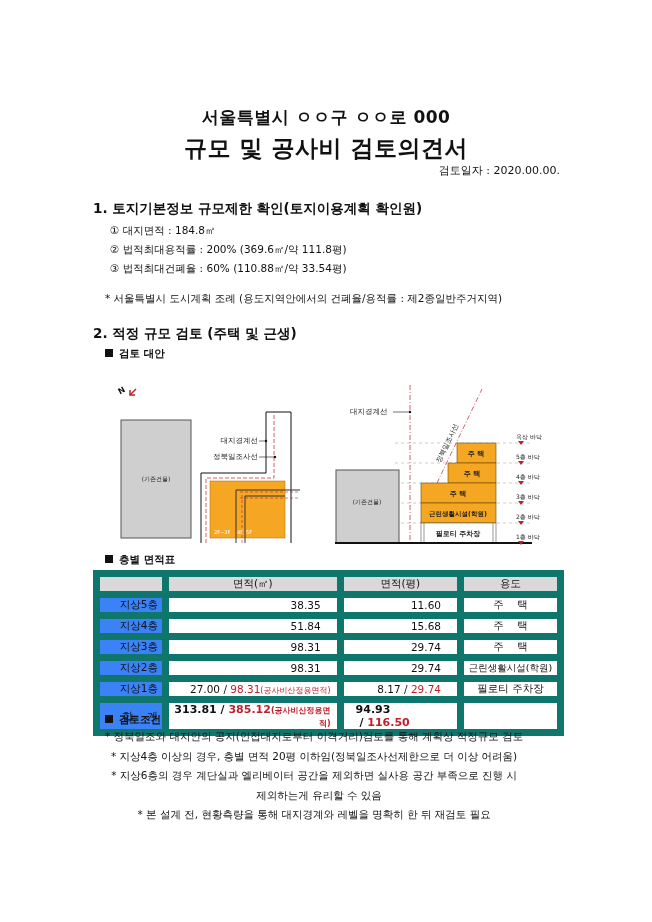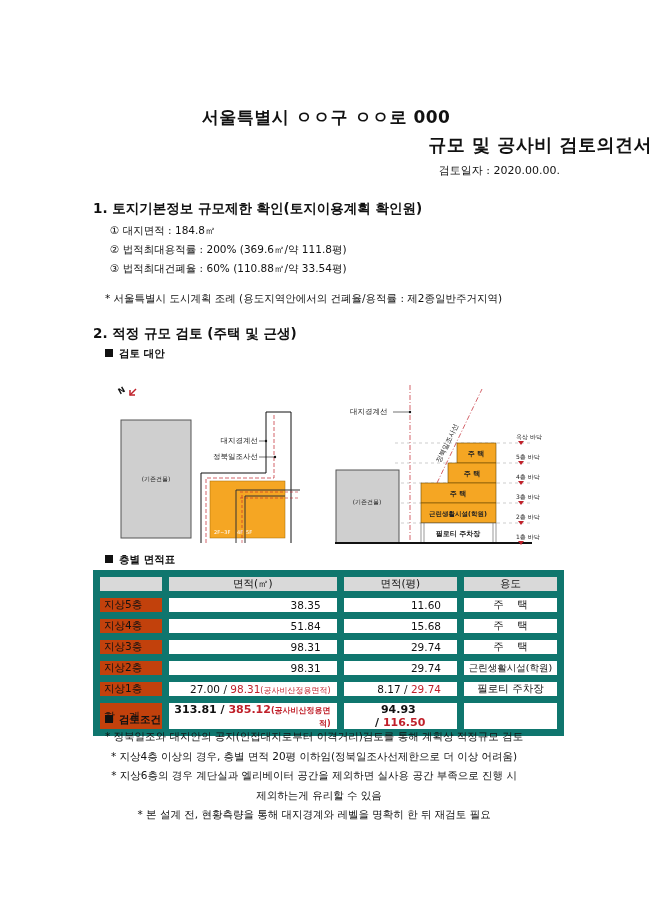--- a/index.html
+++ b/index.html
@@ -1,29 +1,29 @@
 <!DOCTYPE html>
 <html><head>
 <meta charset="utf-8">
 <style>
   * { box-sizing: border-box; margin: 0; padding: 0; }
   body { width: 652px; height: 922px; background: #fff; font-family: "DejaVu Sans", sans-serif; color: #111; position: relative; overflow: hidden; }
   .abs { position: absolute; }
   .title1 { left: 0; width: 652px; top: 106px; text-align: center; font-size: 17px; font-weight: bold; letter-spacing: 0.5px; }
-  .title2 { left: 0; width: 652px; top: 133px; text-align: right; font-size: 18px; font-weight: bold; letter-spacing: 0.5px; }
+  .title2 { left: 0; width: 652px; top: 133px; text-align: center; font-size: 23px; font-weight: bold; letter-spacing: 0.5px; }
   .date { right: 92px; top: 163px; font-size: 11px; }
   .h1 { left: 93px; font-size: 13.5px; font-weight: bold; }
   .item { left: 110px; font-size: 10.5px; text-align: right; }
   .note { left: 105px; font-size: 10.5px; }
   .sub { left: 105px; font-size: 10.5px; font-weight: bold; }
   .sq { display: inline-block; width: 8px; height: 8px; background: #111; margin-right: 6px; vertical-align: 0px; }
   table.area { position: absolute; left: 93px; top: 570px; width: 471px; border-collapse: collapse; font-size: 10.5px; }
   table.area td, table.area th { border: 7px solid #0f766e; height: 17.5px; font-weight: normal; padding: 0 4px; }
   table.area th { background: #d9d9d9; text-align: center; }
-  table.area td.floor { background: #c2410c; text-align: left; width: 69px; }
+  table.area td.floor { background: #3b82f6; text-align: right; width: 69px; }
   table.area td.num { text-align: right; padding-right: 16px; }
   table.area td.use { text-align: center; width: 100px; }
   table.area tr.total td { height: 22px; font-weight: bold; font-size: 11px; }
   .red { color: #c0202a; }
   .small { font-size: 8px; }
   .cond { left: 105px; font-size: 10.5px; line-height: 19.5px; }
   .cond div { white-space: nowrap; text-align: center; }
 </style>
 </head>
 <body>
@@ -155,21 +155,21 @@
   </tr>
   <tr>
     <td class="floor">지상1층</td>
     <td class="num" style="padding-right:6px"><span>27.00</span><span style="white-space:pre"> / </span><span class="red">98.31</span><span class="red small">(공사비산정용면적)</span></td>
     <td class="num"><span>8.17</span><span style="white-space:pre"> / </span><span class="red">29.74</span></td>
     <td class="use">필로티 주차장</td>
   </tr>
   <tr class="total">
     <td class="floor" style="white-space:pre;font-weight:normal">합    계</td>
     <td class="num" style="padding-right:6px"><span>313.81</span><span style="white-space:pre"> / </span><span class="red">385.12</span><span class="red small">(공사비산정용면적)</span></td>
-    <td class="num" style="text-align:center;padding-left:12px"><span>94.93</span><span style="white-space:pre"> / </span><span class="red">116.50</span></td>
+    <td class="num" style="text-align:left;padding-left:12px"><span>94.93</span><span style="white-space:pre"> / </span><span class="red">116.50</span></td>
     <td class="use"></td>
   </tr>
 </tbody>
   </table>
 
 <div class="abs sub" style="top:713px"><span class="sq"></span><span>검토조건</span></div>
 <div class="abs cond" style="top:727px">
   <div>* 정북일조와 대지안의 공지(인접대지로부터 이격거리)검토를 통해 계획상 적정규모 검토</div>
   <div>* 지상4층 이상의 경우, 층별 면적 20평 이하임(정북일조사선제한으로 더 이상 어려움)</div>
   <div>* 지상6층의 경우 계단실과 엘리베이터 공간을 제외하면 실사용 공간 부족으로 진행 시</div>

